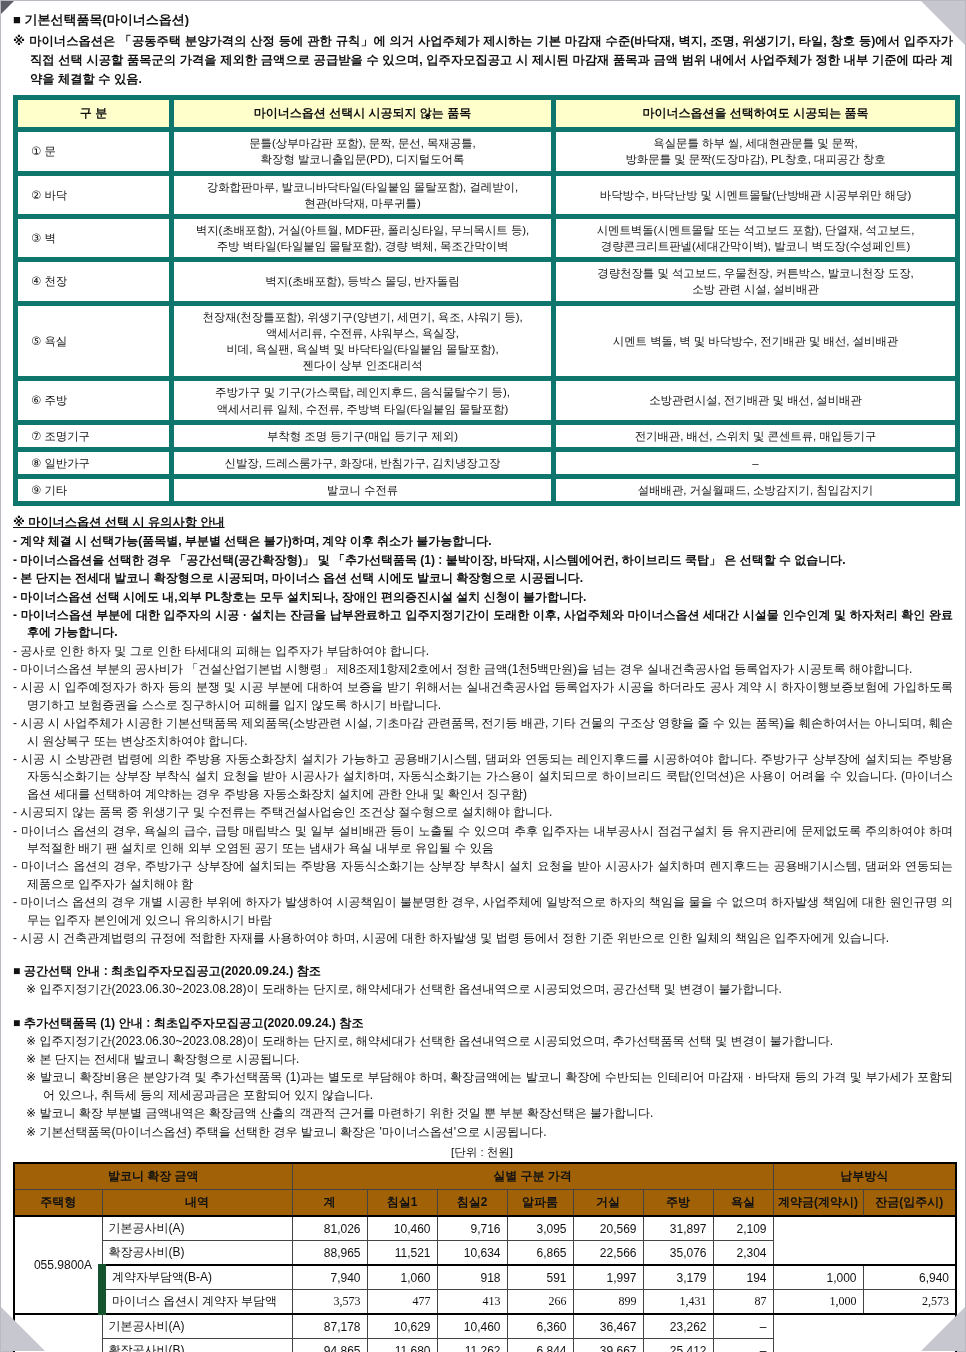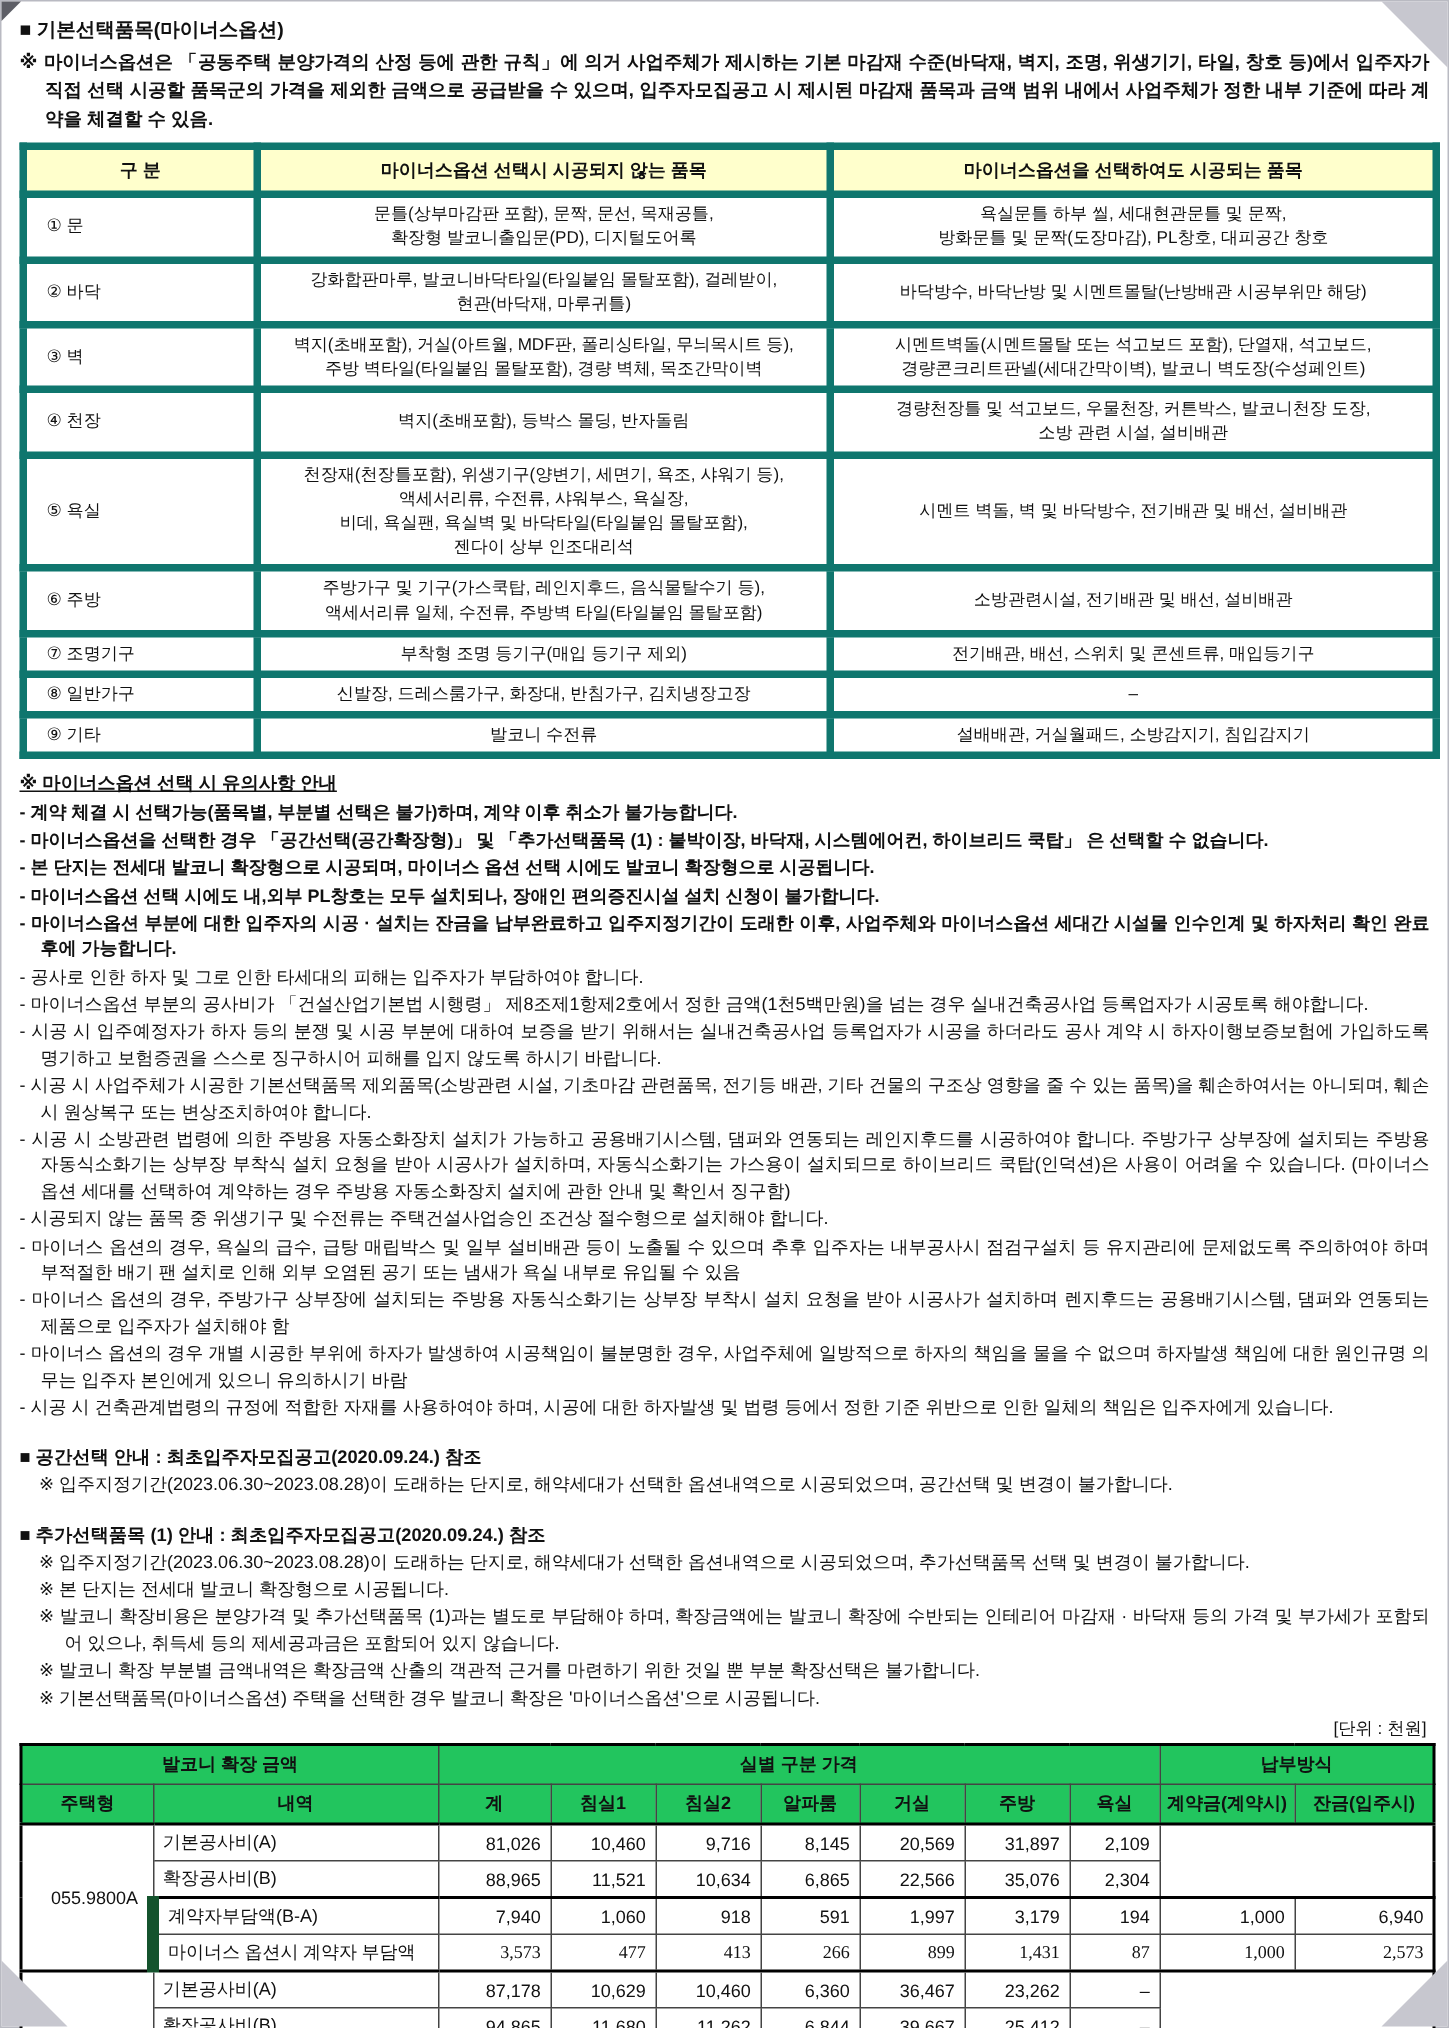--- a/index.html
+++ b/index.html
@@ -37,27 +37,27 @@
   .notice { margin-bottom:6px; }
   .notice-title { font-size:12.2px; font-weight:bold; margin-bottom:2px;text-decoration:underline; }
   .note-line { font-size:12px; line-height:1.45; text-align:justify;
                padding-left:14px; text-indent:-14px; margin-bottom:1px; }
   .note-line.b { font-weight:bold; }
 
   
   .sec-head { font-size:12.2px; font-weight:bold; margin-top:16px; }
   .sec-note { font-size:12px; line-height:1.45; text-align:justify;
               padding-left:30px; text-indent:-17px; margin-top:1px; }
-  .unit { text-align:right; font-size:11.5px; margin:4px 2px 2px 0; }
+  .unit { text-align:center; font-size:11.5px; margin:4px 2px 2px 0; }
 
   
   table.bal { width:942px; border-collapse:collapse; table-layout:fixed; }
   table.bal { border:2px solid #000; }
   table.bal th, table.bal td { border:1px solid #444; font-size:12px; }
-  table.bal th { background:#22c55e; font-weight:bold; padding:4px 2px; }
+  table.bal th { background:#a16207; font-weight:bold; padding:4px 2px; }
   table.bal thead tr:last-child th { border-bottom:2px solid #000; }
   table.bal td { padding:3px 6px; background:#fff; }
   td.typ { text-align:right; }
   td.lab { text-align:left; padding-left:7px; }
   td.num { text-align:right; padding-right:9px; }
   td.hl  { background:#dbe1f3; }
   td.pay-empty { background:#fff; }
   tr.grp-first > td { border-top:2px solid #000; }
   tr.hl-top > td { border-top:2px solid #000; }
   tr.hl-bottom > td { border-bottom:2px solid #000;font-family:Liberation Serif, serif; }
@@ -219,21 +219,21 @@
           <th>잔금(입주시)</th>
         </tr>
       </thead>
     <tbody id="bal-body">
         <tr class="grp-first">
           <td class="typ" rowspan="4">055.9800A</td>
           <td class="lab">기본공사비(A)</td>
           <td class="num">81,026</td>
           <td class="num">10,460</td>
           <td class="num">9,716</td>
-          <td class="num">8,145</td>
+          <td class="num">3,095</td>
           <td class="num">20,569</td>
           <td class="num">31,897</td>
           <td class="num">2,109</td>
           <td class="pay-empty" colspan="2" rowspan="2"></td>
         </tr>
         <tr>
           <td class="lab">확장공사비(B)</td>
           <td class="num">88,965</td>
           <td class="num">11,521</td>
           <td class="num">10,634</td>

